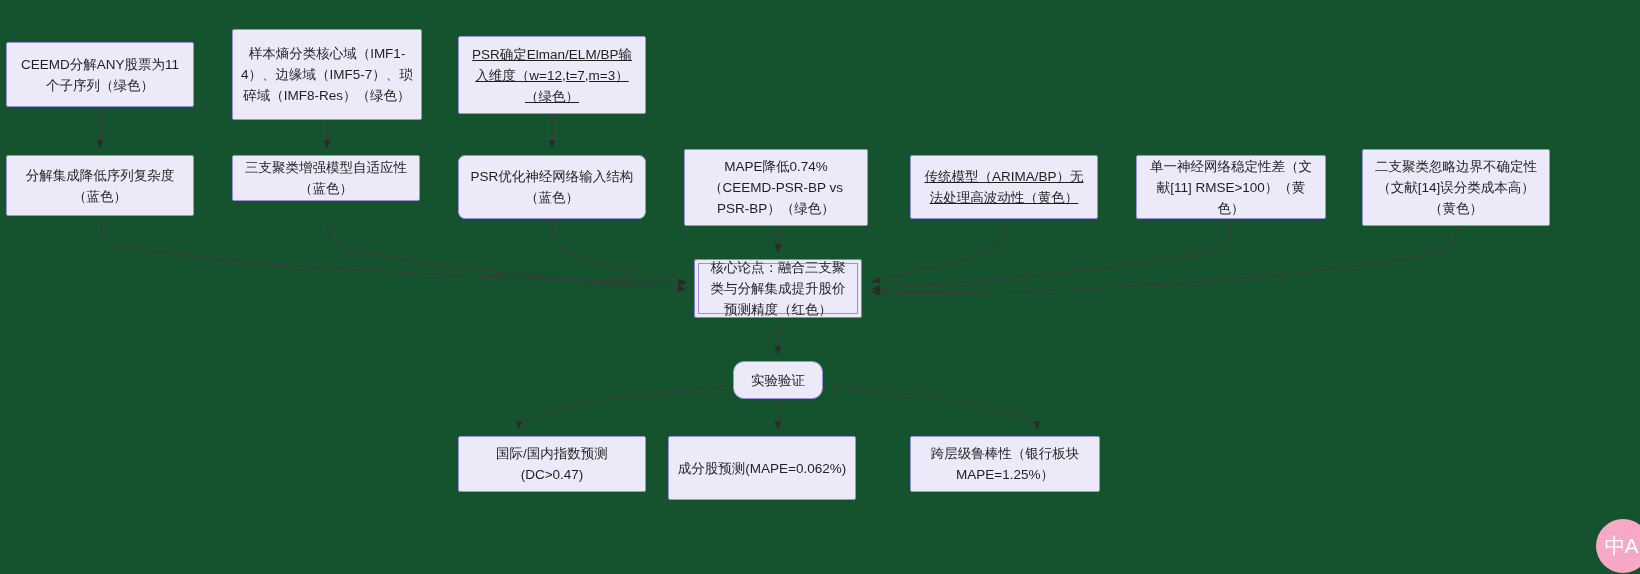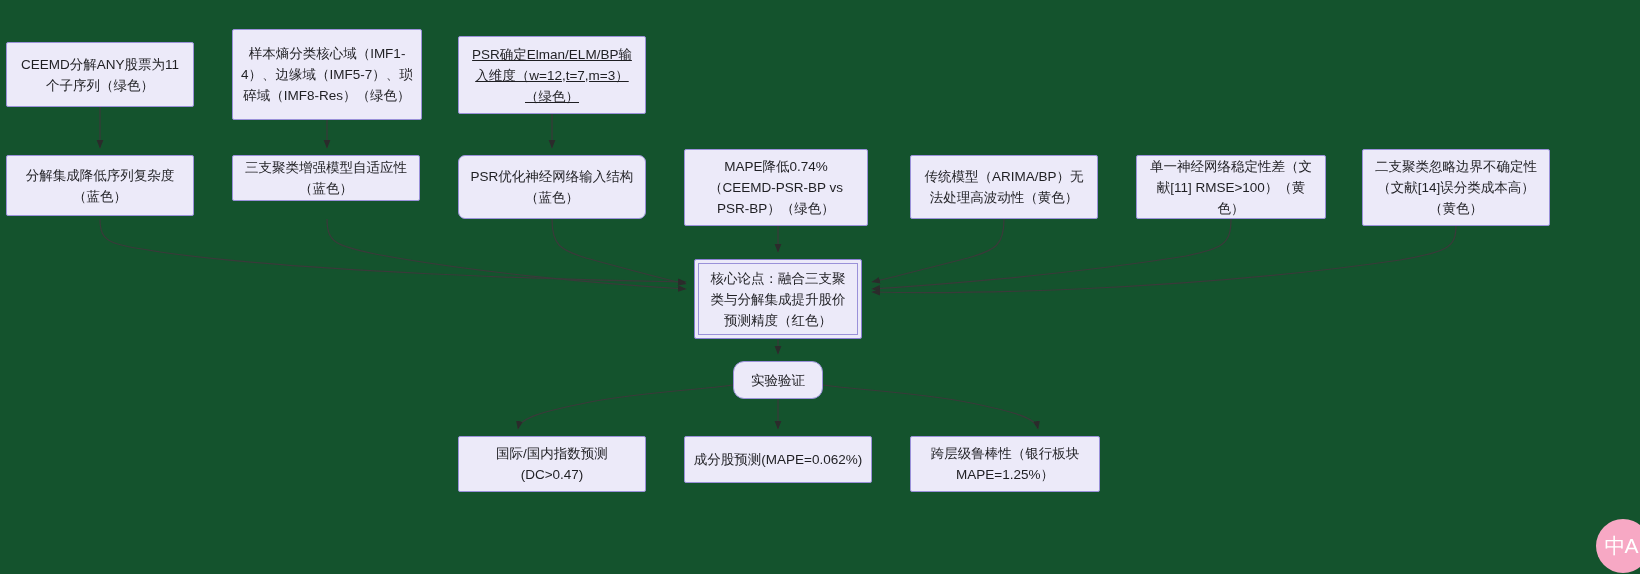--- a/index.html
+++ b/index.html
@@ -118,39 +118,39 @@
   </div>
   <div class="node" style="left: 232px; top: 155px; width: 188px; height: 46px; background: rgb(236, 234, 249); color: rgb(31, 31, 35);">
     <span>三支聚类增强模型自适应性（蓝色）</span>
   </div>
   <div class="node" style="left: 458px; top: 155px; width: 188px; height: 64px; background: rgb(236, 234, 249); color: rgb(31, 31, 35); border-radius: 7px;">
     <span>PSR优化神经网络输入结构（蓝色）</span>
   </div>
   <div class="node" style="left: 684px; top: 149px; width: 184px; height: 77px; background: rgb(236, 234, 249); color: rgb(31, 31, 35);">
     <span>MAPE降低0.74%（CEEMD-PSR-BP vs PSR-BP）（绿色）</span>
   </div>
-  <div class="node" style="left: 910px; top: 155px; width: 188px; height: 64px; background: rgb(236, 234, 249); color: rgb(31, 31, 35);">
+  <div class="node" style="left: 910px; top: 155px; width: 188px; height: 64px; background: rgb(236, 234, 249); color: rgb(31, 31, 35); text-decoration: underline;">
     <span>传统模型（ARIMA/BP）无法处理高波动性（黄色）</span>
   </div>
   <div class="node" style="left: 1136px; top: 155px; width: 190px; height: 64px; background: rgb(236, 234, 249); color: rgb(31, 31, 35);">
     <span>单一神经网络稳定性差（文献[11] RMSE&gt;100）（黄色）</span>
   </div>
   <div class="node" style="left: 1362px; top: 149px; width: 188px; height: 77px; background: rgb(236, 234, 249); color: rgb(31, 31, 35);">
     <span>二支聚类忽略边界不确定性（文献[14]误分类成本高）（黄色）</span>
   </div>
-  <div class="node core" style="left: 694px; top: 259px; width: 168px; height: 80px; background: rgb(236, 234, 249); color: rgb(31, 31, 35);">
+  <div class="node core" style="left: 694px; top: 259px; width: 168px; height: 59px; background: rgb(236, 234, 249); color: rgb(31, 31, 35);">
     <span>核心论点：融合三支聚类与分解集成提升股价预测精度（红色）</span>
   </div>
   <div class="node" style="left: 733px; top: 361px; width: 90px; height: 38px; background: rgb(236, 234, 249); color: rgb(31, 31, 35); border-radius: 11px;">
     <span>实验验证</span>
   </div>
   <div class="node" style="left: 458px; top: 436px; width: 188px; height: 56px; background: rgb(236, 234, 249); color: rgb(31, 31, 35); text-align: center;">
     <span>国际/国内指数预测(DC&gt;0.47)</span>
   </div>
-  <div class="node" style="left: 684px; top: 436px; width: 188px; height: 47px; background: rgb(236, 234, 249); color: rgb(31, 31, 35);">
+  <div class="node" style="left: 668px; top: 436px; width: 188px; height: 64px; background: rgb(236, 234, 249); color: rgb(31, 31, 35);">
     <span>成分股预测(MAPE=0.062%)</span>
   </div>
   <div class="node" style="left: 910px; top: 436px; width: 190px; height: 56px; background: rgb(236, 234, 249); color: rgb(31, 31, 35);">
     <span>跨层级鲁棒性（银行板块MAPE=1.25%）</span>
   </div>
 
   <div class="watermark" style="left: 1596px; top: 519px; width: 54px; height: 54px; background: rgb(247, 168, 196);">
     <span class="watermark-text">中A</span>
   </div>
 

